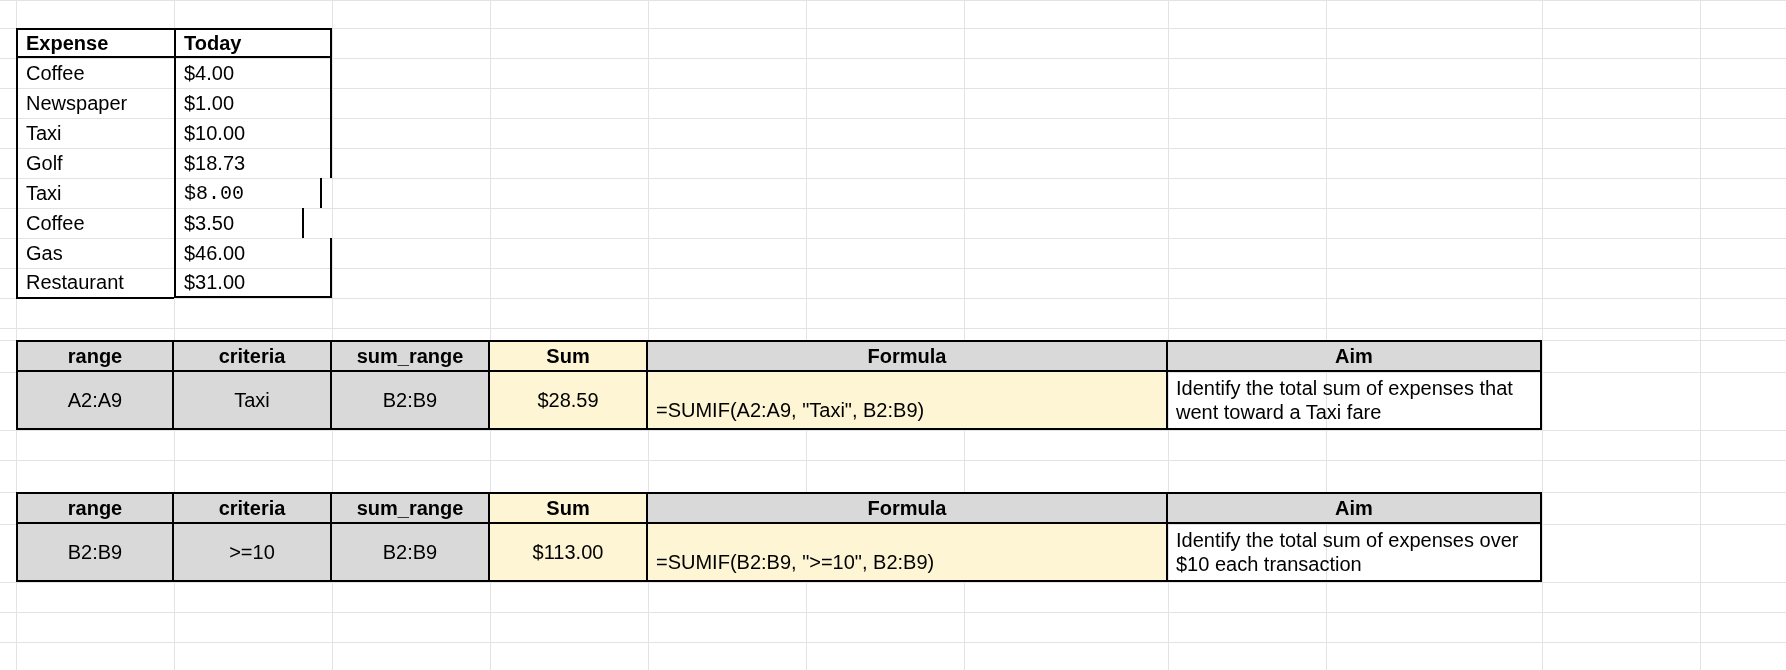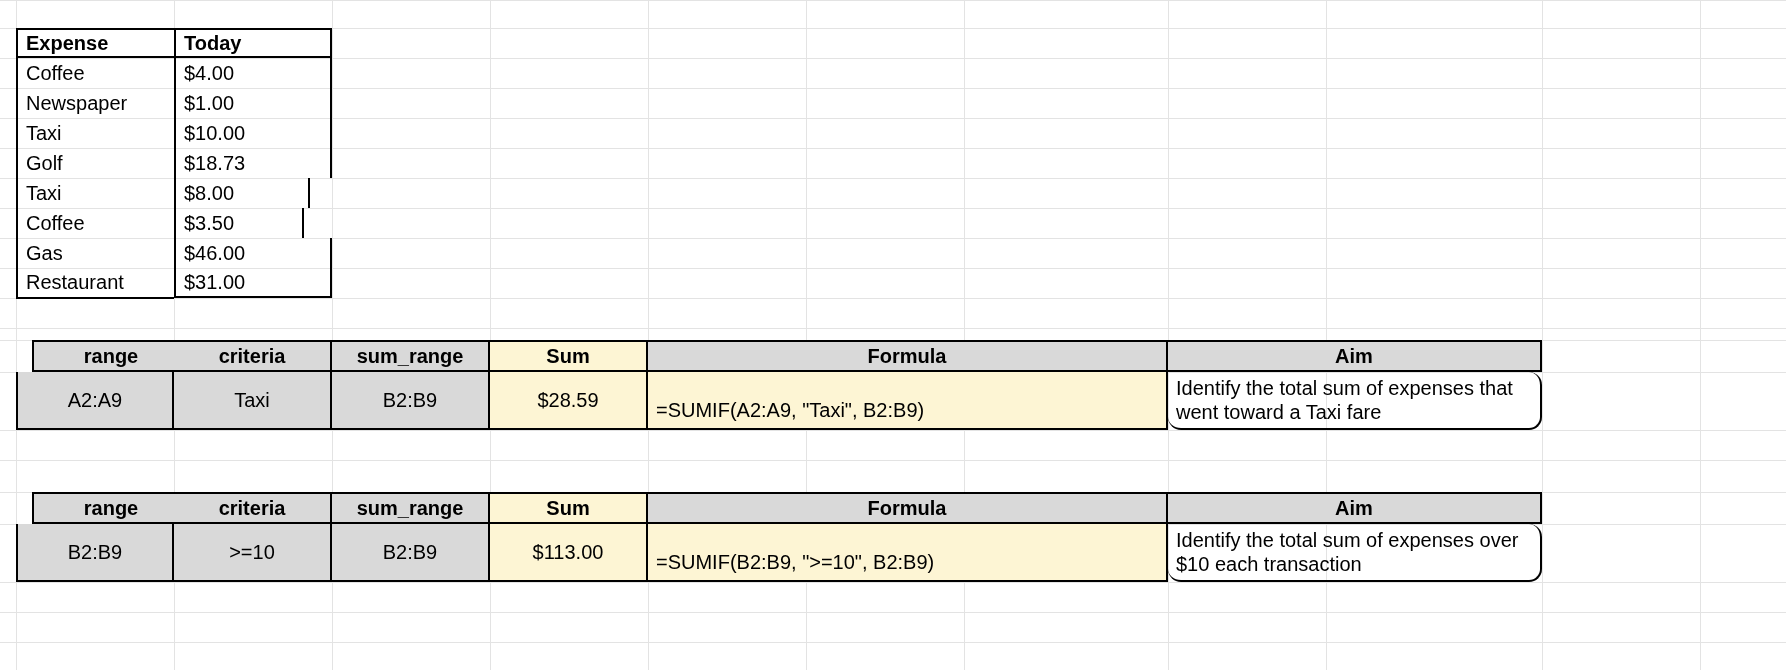--- a/index.html
+++ b/index.html
@@ -35,30 +35,30 @@
       padding: 4px 8px;
       display: flex;
       align-items: center;
       white-space: pre-wrap;
       overflow: hidden;
     }
     .bold { font-weight: 700; }
     .center { justify-content: center; text-align: center; }
     .left { justify-content: flex-start; text-align: left; }
 
-    .border-all { border: 2px solid #000; margin-left: 16px; }
+    .border-all { border: 2px solid #000; }
     .border-t { border-top: 2px solid #000; }
     .border-b { border-bottom: 2px solid #000; }
     .border-l { border-left: 2px solid #000; }
     .border-r { border-right: 2px solid #000; }
 
     .bg-grey { background: #d9d9d9; }
     .bg-cream { background: #fdf5d4; }
 
-    .multiline { line-height: 1.2; border-radius: 13px; }
+    .multiline { line-height: 1.2; }
   </style>
 </head>
 <body>
 
 <div class="sheet">
 
   <div class="gridlines">
 
     <div class="vline" style="left:16px"></div>
     <div class="vline" style="left:174px"></div>
@@ -104,21 +104,21 @@
   <div class="cell border-l" style="left:16px; top:88px; width:158px; height:30px;">Newspaper</div>
   <div class="cell border-l border-r" style="left:174px; top:88px; width:158px; height:30px;">$1.00</div>
 
   <div class="cell border-l" style="left:16px; top:118px; width:158px; height:30px;">Taxi</div>
   <div class="cell border-l border-r" style="left:174px; top:118px; width:158px; height:30px;">$10.00</div>
 
   <div class="cell border-l" style="left:16px; top:148px; width:158px; height:30px;">Golf</div>
   <div class="cell border-l border-r" style="left:174px; top:148px; width:158px; height:30px;">$18.73</div>
 
   <div class="cell border-l" style="left:16px; top:178px; width:158px; height:30px;">Taxi</div>
-  <div class="cell border-l border-r" style="left:174px; top:178px; width:136px; height:30px;">$8.00</div>
+  <div class="cell border-l border-r" style="left:174px; top:178px; width:148px; height:30px;font-family:Liberation Mono, monospace;">$8.00</div>
 
   <div class="cell border-l" style="left:16px; top:208px; width:158px; height:30px;">Coffee</div>
   <div class="cell border-l border-r" style="left:174px; top:208px; width:130px; height:30px;">$3.50</div>
 
   <div class="cell border-l" style="left:16px; top:238px; width:158px; height:30px;">Gas</div>
   <div class="cell border-l border-r" style="left:174px; top:238px; width:158px; height:30px;">$46.00</div>
 
   <div class="cell border-l border-b" style="left:16px; top:268px; width:158px; height:31px;">Restaurant</div>
   <div class="cell border-l border-r border-b" style="left:174px; top:268px; width:158px; height:30px;">$31.00</div>
 

